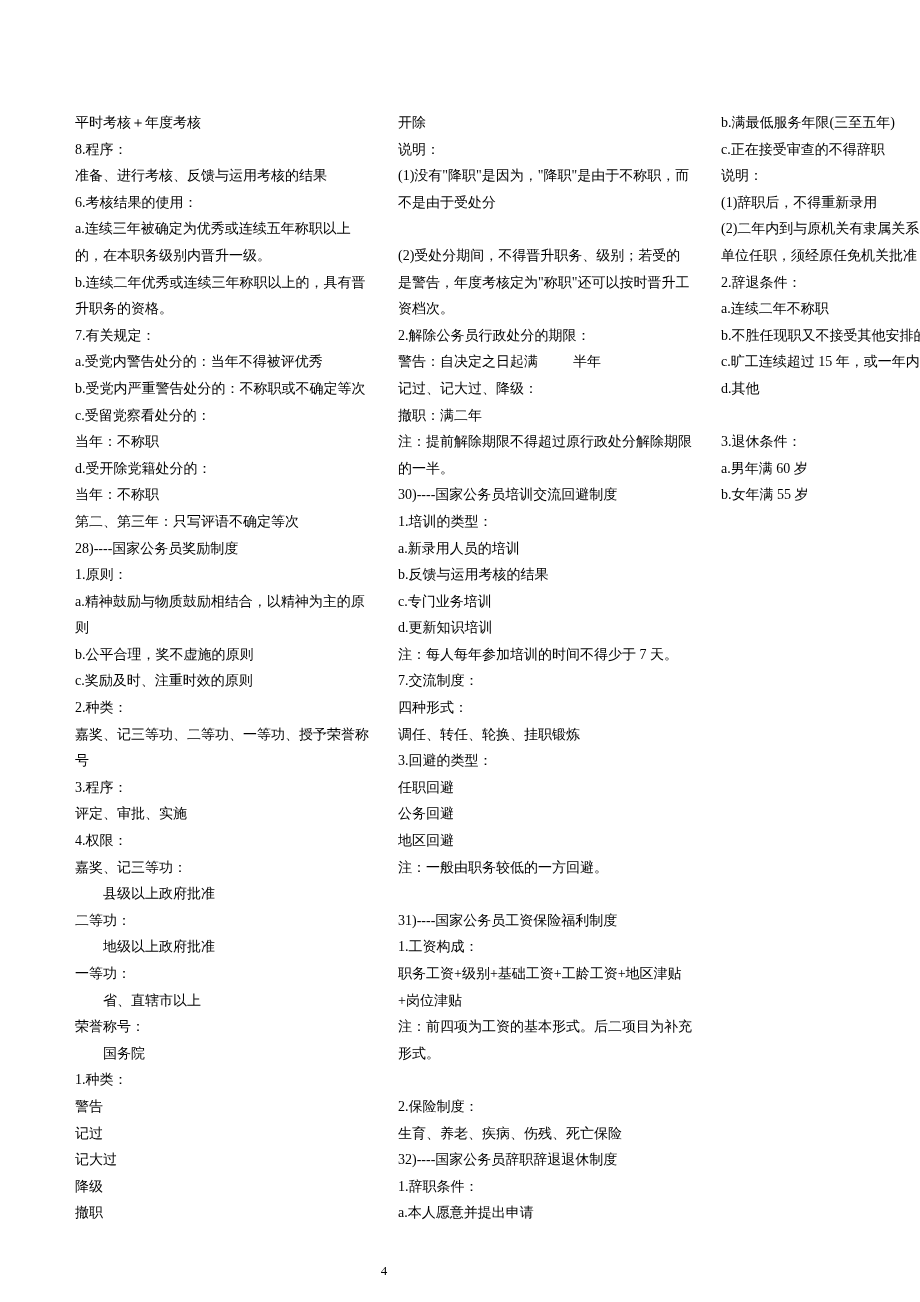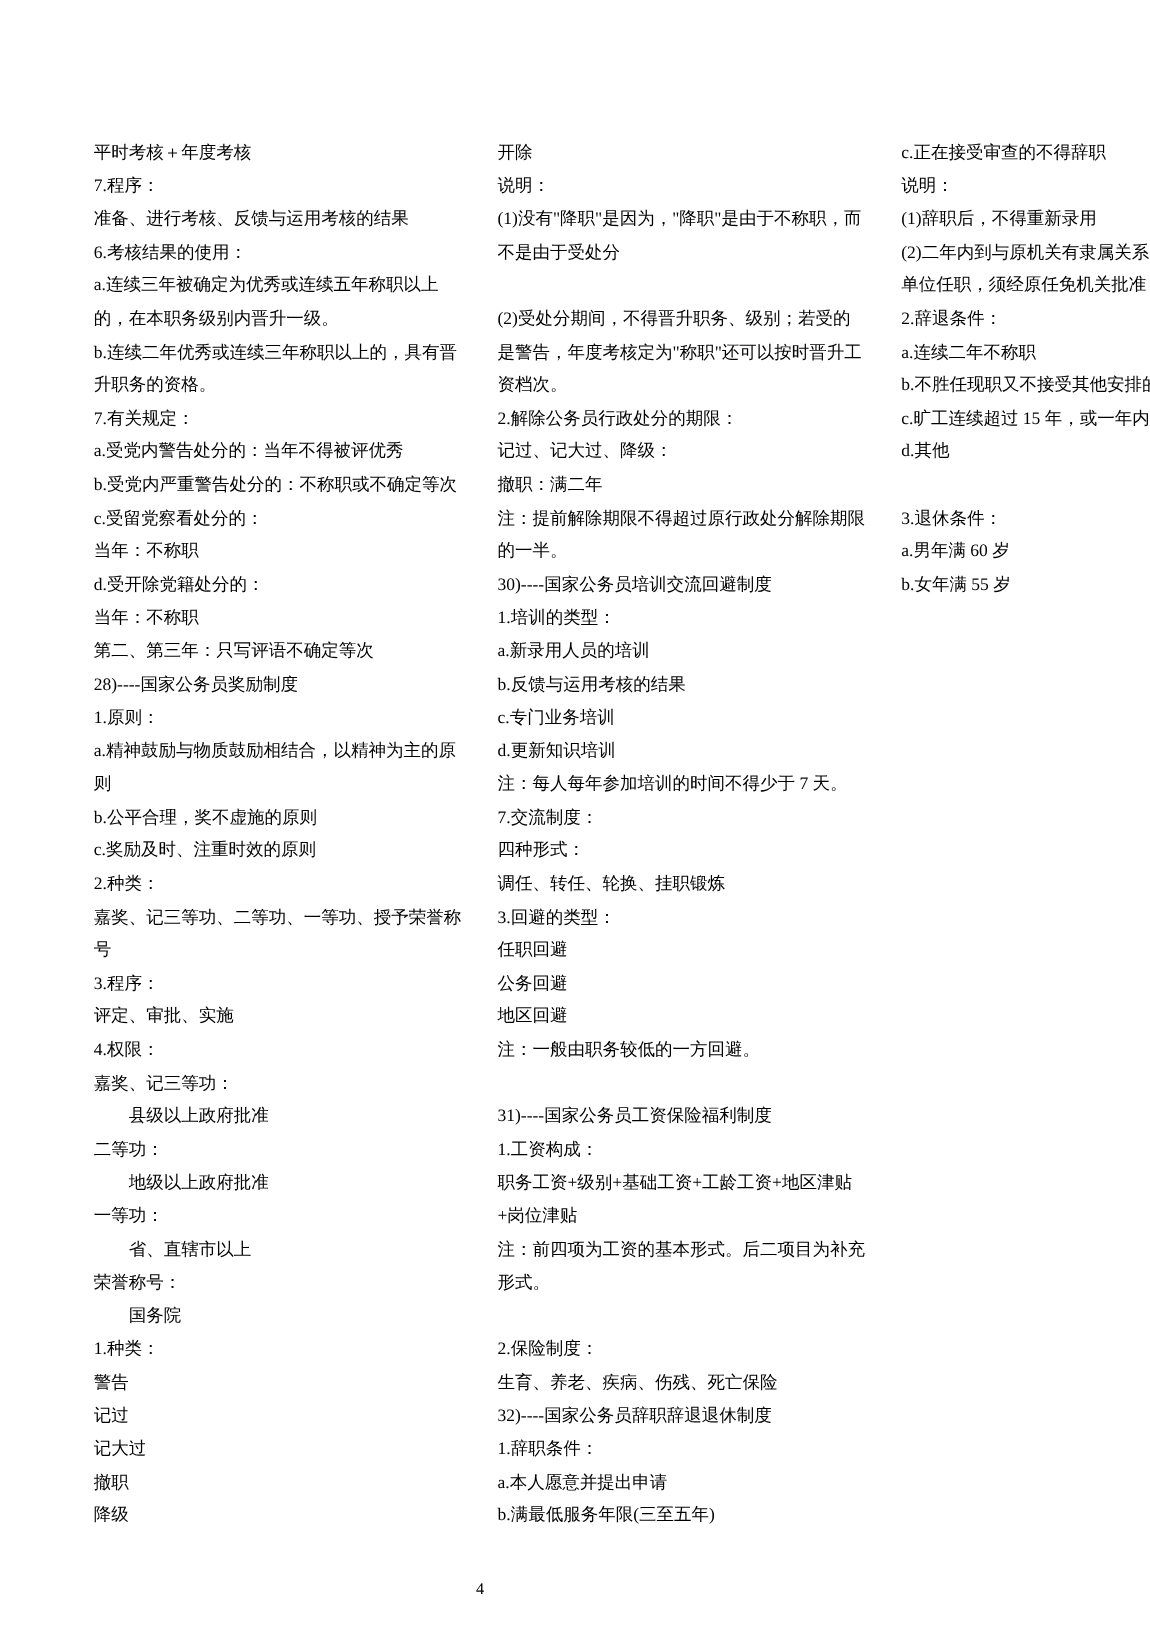--- a/index.html
+++ b/index.html
@@ -40,21 +40,21 @@
     font-size: 13px;
   }
 </style>
 </head>
 <body>
 
 <div class="page">
   <div class="columns">
     <div id="col1-holder">
         <div class="line">平时考核＋年度考核</div>
-        <div class="line">7.程序：</div>
+        <div class="line">8.程序：</div>
         <div class="line">准备、进行考核、反馈与运用考核的结果</div>
         <div class="line">6.考核结果的使用：</div>
         <div class="line">a.连续三年被确定为优秀或连续五年称职以上的，在本职务级别内晋升一级。</div>
         <div class="line">b.连续二年优秀或连续三年称职以上的，具有晋升职务的资格。</div>
         <div class="line">7.有关规定：</div>
         <div class="line">a.受党内警告处分的：当年不得被评优秀</div>
         <div class="line">b.受党内严重警告处分的：不称职或不确定等次</div>
         <div class="line">c.受留党察看处分的：</div>
         <div class="line">当年：不称职</div>
         <div class="line">d.受开除党籍处分的：</div>
@@ -75,28 +75,29 @@
         <div class="line">二等功：</div>
         <div class="line indent1">地级以上政府批准</div>
         <div class="line">一等功：</div>
         <div class="line indent1">省、直辖市以上</div>
         <div class="line">荣誉称号：</div>
         <div class="line indent1">国务院</div>
         <div class="line">1.种类：</div>
         <div class="line">警告</div>
         <div class="line">记过</div>
         <div class="line">记大过</div>
+        <div class="line">降级</div>
         <div class="line">撤职</div>
-        <div class="line">降级</div>
         <div class="line">开除</div>
         <div class="line">说明：</div>
         <div class="line">(1)没有"降职"是因为，"降职"是由于不称职，而不是由于受处分</div>
         <div class="spacer"></div>
         <div class="line">(2)受处分期间，不得晋升职务、级别；若受的是警告，年度考核定为"称职"还可以按时晋升工资档次。</div>
         <div class="line">2.解除公务员行政处分的期限：</div>
+        <div class="line">警告：自决定之日起满          半年</div>
         <div class="line">记过、记大过、降级：</div>
         <div class="line">撤职：满二年</div>
         <div class="line">注：提前解除期限不得超过原行政处分解除期限的一半。</div>
         <div class="line">30)----国家公务员培训交流回避制度</div>
         <div class="line">1.培训的类型：</div>
         <div class="line">a.新录用人员的培训</div>
         <div class="line">b.反馈与运用考核的结果</div>
         <div class="line">c.专门业务培训</div>
         <div class="line">d.更新知识培训</div>
         <div class="line">注：每人每年参加培训的时间不得少于 7 天。</div>

